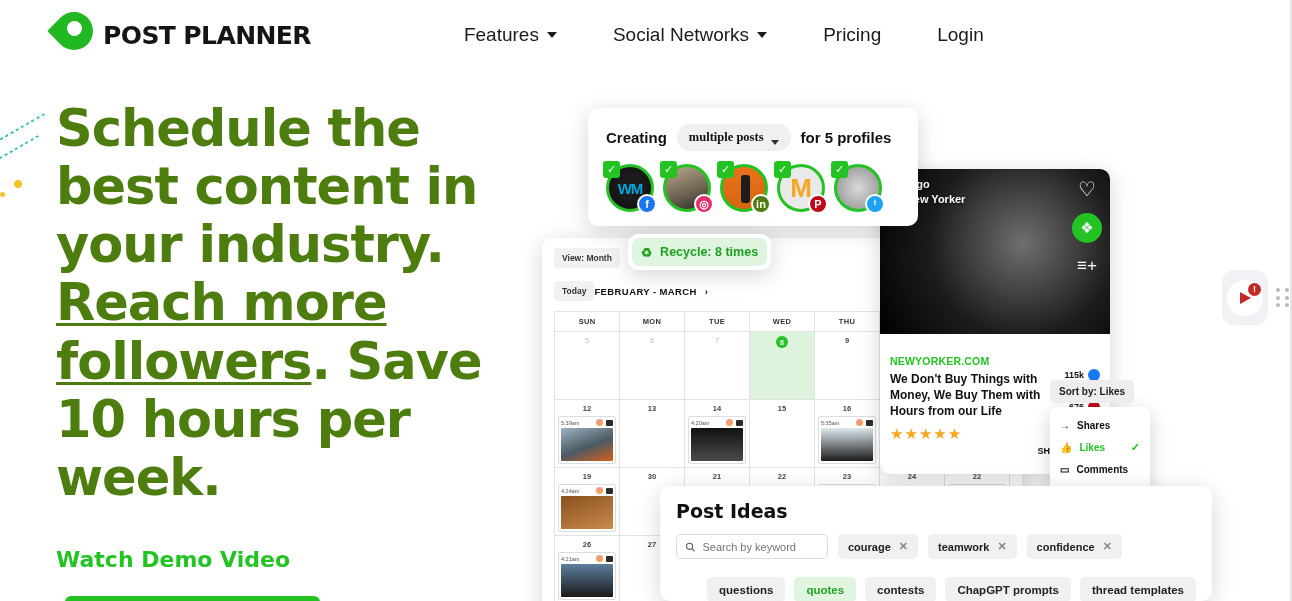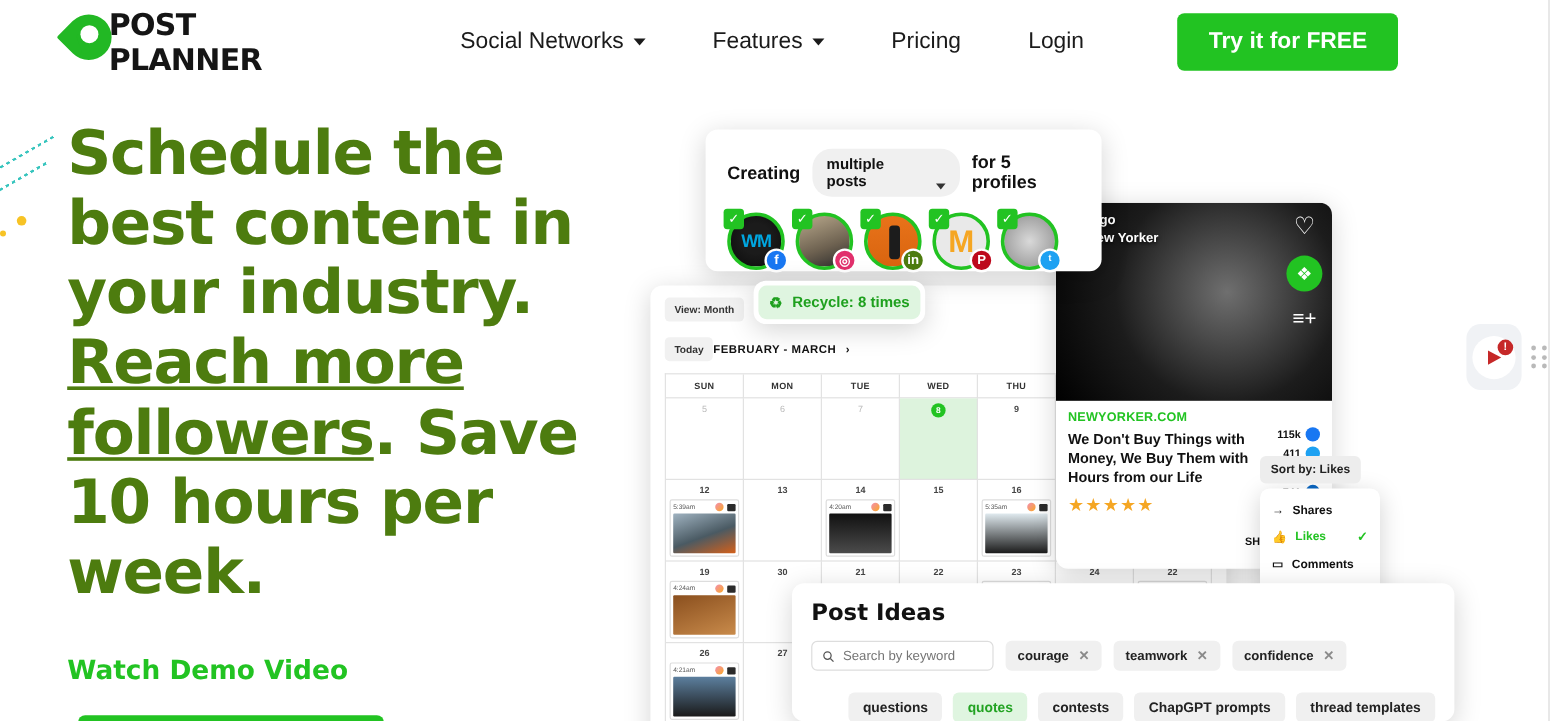--- a/index.html
+++ b/index.html
@@ -43,21 +43,21 @@
   .cta-bottom { position:absolute; left:65px; top:596px; width:255px; height:52px; background:#22c322; border-radius:6px; }
 
   
   .hero-right { position:absolute; left:520px; top:90px; width:700px; height:511px; }
 
   .card { background:#fff; border-radius:10px; box-shadow:0 5px 22px rgba(0,0,0,0.17); position:absolute; }
 
   
   .creating-card { left:68px; top:18px; width:330px; height:118px; padding:16px 18px; z-index:40; }
   .creating-row { display:flex; align-items:center; gap:10px; font-size:15px; font-weight:bold; color:#111; }
-  .pill-select { background:#f0f0f0; border-radius:16px; padding:6px 12px; font-size:12.5px; font-weight:bold; display:flex; align-items:flex-end; gap:7px; cursor:pointer;}
+  .pill-select { background:#f0f0f0; border-radius:16px; padding:6px 12px; font-size:12.5px; font-weight:bold; display:flex; align-items:flex-end; gap:7px; cursor:pointer;font-family:Liberation Serif, serif;}
   .pill-select .caret { border-top-color:#333; border-left-width:4px; border-right-width:4px; border-top-width:5px;}
   .avatars { display:flex; gap:9px; margin-top:13px; }
   .avatar-wrap { position:relative; width:48px; height:48px; }
   .avatar-ring { position:absolute; inset:0; border-radius:50%; border:3px solid #22c322; overflow:hidden; background:#222; }
   .av1 { background: radial-gradient(circle at 50% 45%, #1b1b1b 40%, #0a0a0a 100%); }
   .av1::after{content:"WM"; position:absolute; inset:0; display:flex; align-items:center; justify-content:center; color:#00a6e0; font-weight:bold; font-size:15px; letter-spacing:-1px;}
   .av2 { background: linear-gradient(160deg,#b9a98c,#6d6150 60%,#2b2b2b); }
   .av3 { background: linear-gradient(180deg,#e8731a 0%,#d9640f 100%); }
   .av3::after{content:""; position:absolute; left:18px; top:8px; width:9px; height:28px; background:#1c1c1c; border-radius:3px;}
   .av4 { background:#e9e9e9; }
@@ -100,21 +100,21 @@
   .img-h{background:linear-gradient(180deg,#5c7f9e,#1a1a1a);}
 
   
   .article-card { left:360px; top:79px; width:230px; height:305px; z-index:30; overflow:hidden;}
   .art-img { height:165px; background: radial-gradient(circle at 62% 45%, #6f6f6f 0%, #1c1c1c 55%, #000 100%); position:relative;}
   .art-overlay-text { position:absolute; left:10px; top:8px; font-size:11px; color:#fff; font-weight:bold; line-height:1.35; text-shadow:0 1px 3px rgba(0,0,0,.7);}
   .art-actions { position:absolute; right:8px; top:10px; display:flex; flex-direction:column; align-items:center; gap:14px;}
   .act-heart { color:#fff; font-size:20px; line-height:1;}
   .act-green { width:30px; height:30px; border-radius:50%; background:#22c322; color:#fff; display:flex; align-items:center; justify-content:center; font-size:15px;}
   .act-list { color:#fff; font-size:17px; line-height:1;}
-  .art-body { padding:8px 10px; display:flex; }
+  .art-body { padding:21px 10px; display:flex; }
   .art-left { flex:1; }
   .art-src { color:#22c322; font-size:10.5px; font-weight:bold; letter-spacing:0.2px;}
   .art-title { font-size:12px; font-weight:bold; line-height:1.35; margin-top:4px; color:#111;}
   .art-stars { color:#f5a623; font-size:15px; letter-spacing:1px; margin-top:5px;}
   .art-right { width:56px; display:flex; flex-direction:column; align-items:flex-end; gap:4px; padding-top:14px;}
   .metric { display:flex; align-items:center; gap:4px; font-size:9px; font-weight:bold; color:#111;}
   .m-ic { width:12px; height:12px; border-radius:50%; display:inline-block; }
   .art-shares { font-size:9px; font-weight:bold; color:#111; margin-top:4px; white-space:nowrap;}
 
   
@@ -162,31 +162,30 @@
     <div class="logo-wrap">
       <div class="logo-pin">
         <div class="pinbody"></div>
           <div class="pintail"></div>
           <div class="pinhole"></div>
       </div>
       <div class="logo-text">POST PLANNER</div>
     </div>
     <div class="nav">
       <div class="nav-item">
+        <span>Features</span>
+        <span class="caret"></span>
+      </div>
+      <div class="nav-item">
         <span>Social Networks</span>
         <span class="caret"></span>
       </div>
-      <div class="nav-item">
-        <span>Features</span>
-        <span class="caret"></span>
-      </div>
       <div class="nav-item">Pricing</div>
       <div class="nav-item">Login</div>
     </div>
-    <button class="cta-top">Try it for FREE</button>
   </div>
 
   <div class="hero-left">
     <h1 class="headline"><span>Schedule the best content in your industry. </span><u>Reach more followers</u><span>. Save 10 hours per week.</span></h1>
     <div class="watch-demo">Watch Demo Video</div>
     
   </div>
   <div class="cta-bottom"></div>
 
   <div class="hero-right">

